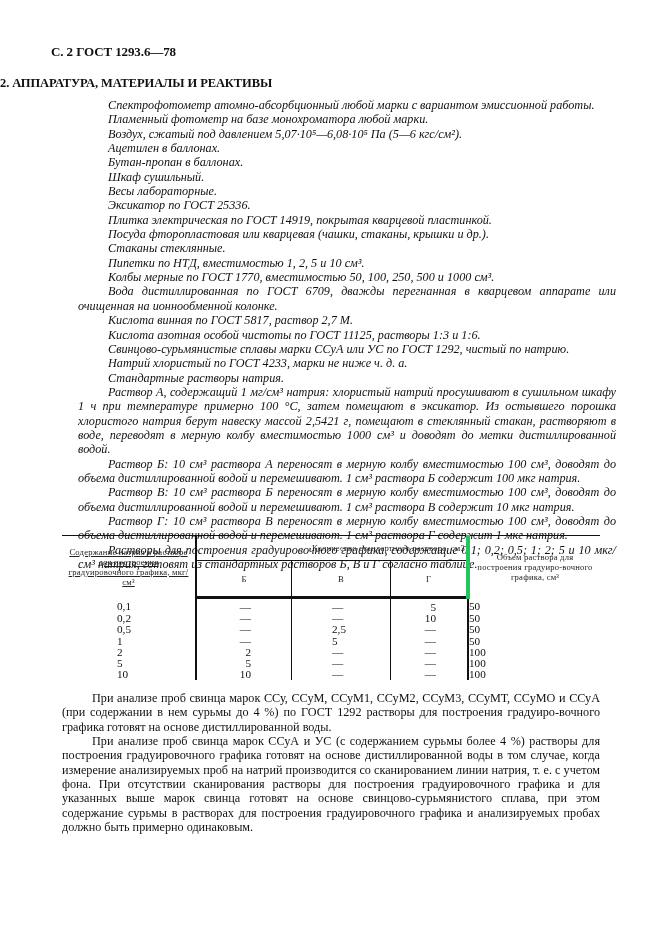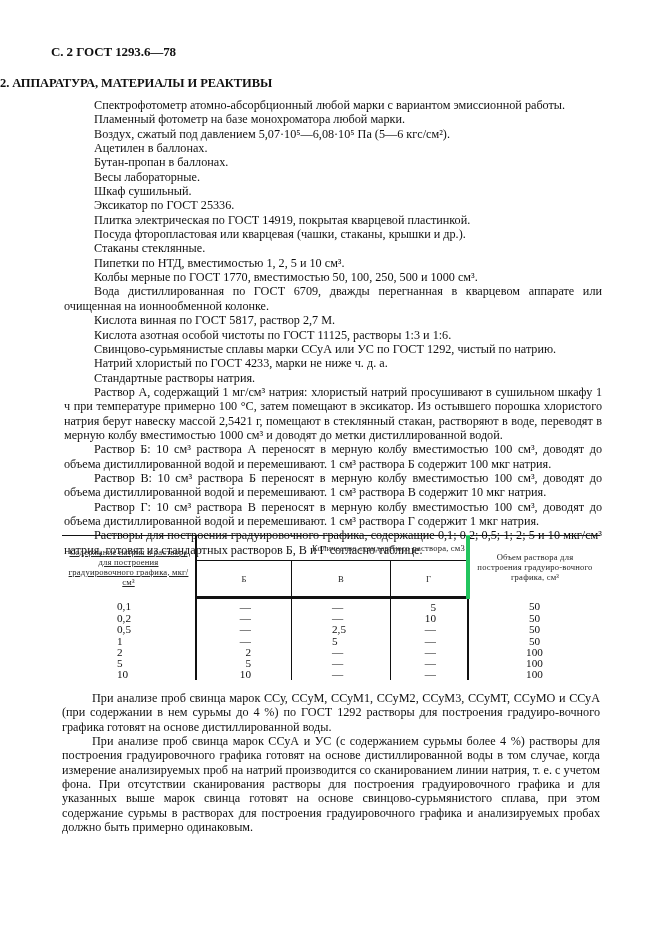--- a/index.html
+++ b/index.html
@@ -10,22 +10,22 @@
   }
   .running-head {
     position: absolute; left: 51px; top: 44px;
     font-weight: bold; font-size: 13px; letter-spacing: -0.1px;
   }
   .section-title {
     position: absolute; left: 0; width: 661px; top: 76px;
     text-align: left; font-weight: bold; font-size: 12.5px; letter-spacing: -0.1px;
   }
   .body-text {
-    position: absolute; left: 64px; width: 538px; top: 98px;
-    font-size: 12.2px; line-height: 14.35px;
+    position: absolute; left: 78px; width: 538px; top: 98px;
+    font-size: 12.2px; line-height: 14.35px; font-style: italic;
   }
   .body-text p { margin: 0; text-align: justify; text-indent: 30px; }
   .body-text p.item { text-align: left; }
   .body-text p.just { text-align-last: left; }
 
   .tbl {
     position: absolute; left: 62px; top: 535px; width: 538px;
     border-collapse: collapse; font-size: 11.2px;
   }
   .tbl th {
@@ -41,21 +41,21 @@
   .tbl th.sub.v { width: 96px; border-right: 1px solid #111; }
   .tbl thead tr:last-child th { border-bottom: 3px solid #111; }
   .tbl td {
     padding: 0; line-height: 11.2px; height: 11.2px; vertical-align: top;
   }
   .tbl tbody tr:first-child td { padding-top: 3px; }
   .tbl td.c1 { border-right: 2px solid #111; padding-left: 55px; text-align: left; }
   .tbl td.cb { border-right: 1px solid #111; text-align: center; }
   .tbl td.cv { border-right: 1px solid #111; text-align: left; padding-left: 40px; }
   .tbl td.cg { text-align: center; }
-  .tbl td.c5 { border-left: 2px solid #111; text-align: center; }
+  .tbl td.c5 { border-left: 2px solid #111; text-align: left; }
   .tbl td.cb span { display: inline-block; min-width: 14px; text-align: right; }
   .tbl td.cg span { display: inline-block; min-width: 14px; text-align: right; }
 
   .after-text {
     position: absolute; left: 62px; width: 538px; top: 691px;
     font-size: 12.2px; line-height: 14.35px;
   }
   .after-text p { margin: 0; text-align: justify; text-indent: 30px; }
 </style>
 </head>
@@ -63,22 +63,22 @@
 
 <div class="running-head">С. 2 ГОСТ 1293.6—78</div>
 <div class="section-title">2. АППАРАТУРА, МАТЕРИАЛЫ И РЕАКТИВЫ</div>
 
 <div class="body-text">
   <p class="item">Спектрофотометр атомно-абсорбционный любой марки с вариантом эмиссионной работы.</p>
   <p class="item">Пламенный фотометр на базе монохроматора любой марки.</p>
   <p class="item">Воздух, сжатый под давлением 5,07·10⁵—6,08·10⁵ Па (5—6 кгс/см²).</p>
   <p class="item">Ацетилен в баллонах.</p>
   <p class="item">Бутан-пропан в баллонах.</p>
+  <p class="item">Шкаф сушильный.</p>
   <p class="item">Весы лабораторные.</p>
-  <p class="item">Шкаф сушильный.</p>
   <p class="item">Эксикатор по ГОСТ 25336.</p>
   <p class="item">Плитка электрическая по ГОСТ 14919, покрытая кварцевой пластинкой.</p>
   <p class="item">Посуда фторопластовая или кварцевая (чашки, стаканы, крышки и др.).</p>
   <p class="item">Стаканы стеклянные.</p>
   <p class="item">Пипетки по НТД, вместимостью 1, 2, 5 и 10 см³.</p>
   <p class="item">Колбы мерные по ГОСТ 1770, вместимостью 50, 100, 250, 500 и 1000 см³.</p>
   <p class="just">Вода дистиллированная по ГОСТ 6709, дважды перегнанная в кварцевом аппарате или очищенная на ионнообменной колонке.</p>
   <p class="item">Кислота винная по ГОСТ 5817, раствор 2,7 М.</p>
   <p class="item">Кислота азотная особой чистоты по ГОСТ 11125, растворы 1:3 и 1:6.</p>
   <p class="item">Свинцово-сурьмянистые сплавы марки ССуА или УС по ГОСТ 1292, чистый по натрию.</p>

